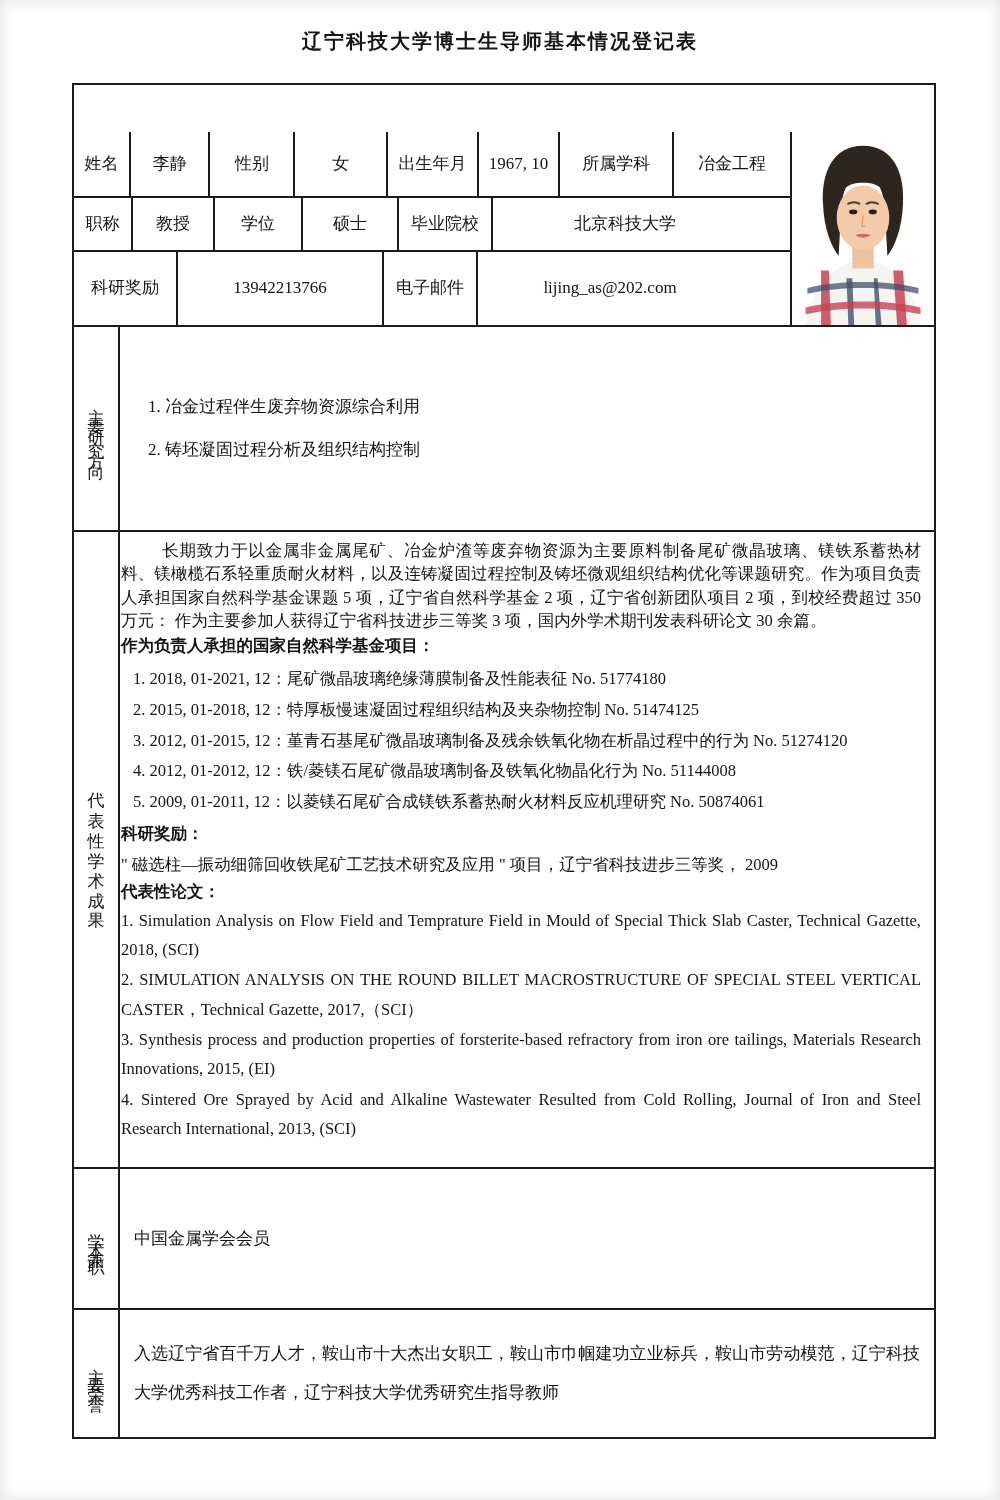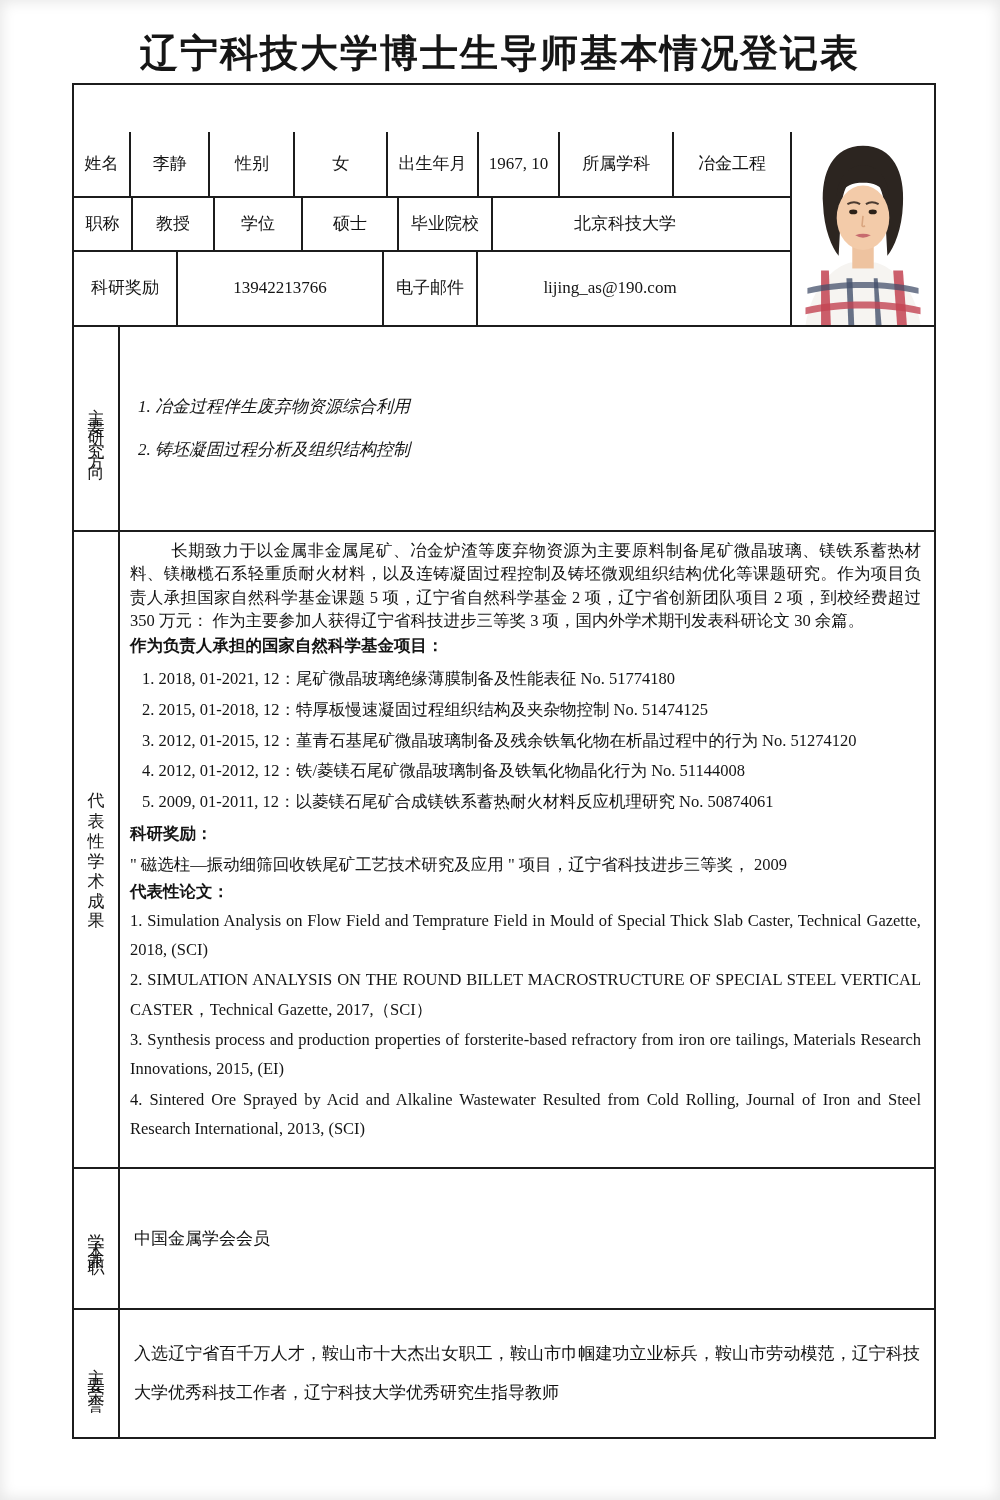--- a/index.html
+++ b/index.html
@@ -11,21 +11,21 @@
     color:#141414;
   }
   .viewport {
     position:relative; width:1000px; height:1500px;
     background:#ffffff;
     box-shadow: inset 0 0 14px 2px #e7e7e7;
     overflow:hidden;
   }
   .title {
     position:absolute; top:28px; left:0; width:1000px;
-    text-align:center; font-size:38px; font-weight:bold;
+    text-align:center; font-size:20px; font-weight:bold;
     letter-spacing:2px; color:#161616;
   }
   .form {
     position:absolute; left:72px; top:83px;
     width:864px; height:1356px;
     border:2px solid #1c1c1c;
     background:#fff;
     display:flex; flex-direction:column;
   }
   .band { display:flex; border-bottom:2px solid #1c1c1c; }
@@ -64,24 +64,24 @@
     font-size:17px; line-height:1;
   }
   .ls-b { letter-spacing:11px; }
   .ls-c { letter-spacing:20px; }
   .ls-d { letter-spacing:9px; }
   .ls-e { letter-spacing:9px; }
   .content { flex:1; font-size:17px; }
 
   .bandB { height:212px; }
   .bandB .content { display:flex; flex-direction:column; justify-content:center; padding:0 14px; }
-  .bandB .research-item { margin:10px 4px;font-style:italic; }
+  .bandB .research-item { margin:10px 14px; }
 
   .bandC { height:660px; }
-  .bandC .content { padding:7px 13px 0 10px; font-size:16.5px; overflow:hidden; }
+  .bandC .content { padding:7px 13px 0 1px; font-size:16.5px; overflow:hidden; }
   .intro { text-align:justify; line-height:1.42; text-indent:2.5em; }
   .subhead { font-weight:bold; line-height:1.5; margin-top:2px; }
   .proj { line-height:1.32; margin:9px 12px; }
   .award-line { line-height:1.35; margin:7px 0 4px 0; }
   .paper { line-height:1.78; margin:1px 0; text-align:justify; }
 
   .bandD { height:146px; }
   .bandD .content { display:flex; align-items:center; padding:0 14px; }
 
   .bandE { height:132px; }
@@ -114,21 +114,21 @@
           <div class="cell w91">教授</div>
           <div class="cell w64">学位</div>
           <div class="cell w96">硕士</div>
           <div class="cell w94">毕业院校</div>
           <div class="cell w312">北京科技大学</div>
         </div>
         <div class="row r3">
           <div class="cell w104">科研奖励</div>
           <div class="cell w206">13942213766</div>
           <div class="cell w94">电子邮件</div>
-          <div class="cell w312">lijing_as@190.com</div>
+          <div class="cell w312">lijing_as@202.com</div>
         </div>
       </div>
       <div class="photo-cell">
         <svg viewBox="0 0 146 198" preserveAspectRatio="xMidYMid slice">
           <rect x="0" y="0" width="146" height="198" fill="#ffffff"></rect>
 
           <path d="M14 198 C 20 158 44 138 60 134 L 86 134 C 102 138 126 158 132 198 Z" fill="#f6f4f1"></path>
 
           <path d="M30 142 L30 198 L40 198 L38 142 Z" fill="#c34352" opacity="0.85"></path>
           <path d="M104 142 L108 198 L118 198 L114 142 Z" fill="#c34352" opacity="0.85"></path>

